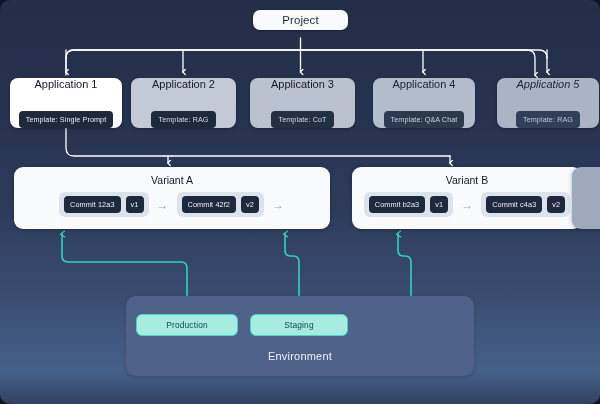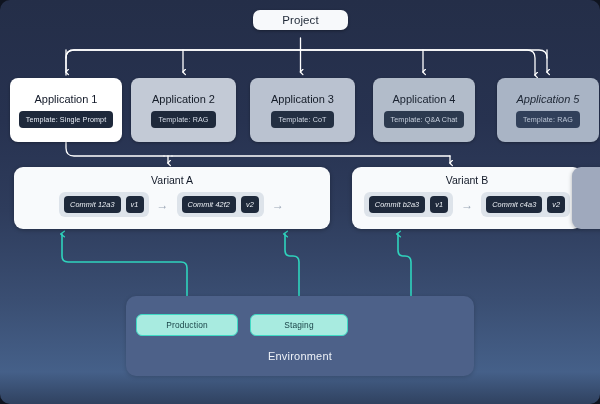--- a/index.html
+++ b/index.html
@@ -59,23 +59,23 @@
   }
   #project .ttl {
     font-size: 11.5px;
     color: #1f2937;
     letter-spacing: .1px;
   }
 
   
   .app {
     top: 78px;
-    height: 64px;
+    height: 50px;
     border-radius: 8px;
-    justify-content: center;
+    justify-content: space-between;
     box-shadow: 0 1px 3px rgba(0,0,0,.3);
   }
   .app .ttl {
     font-size: 11px;
     color: #111827;
     margin-bottom: 6px;
     white-space: nowrap;
   }
   .app .tmpl {
     font-size: 7.2px;
@@ -138,21 +138,20 @@
     padding: 4px 5px;
   }
   .chip {
     background: #1e293b;
     color: #eef2f7;
     font-size: 7.3px;
     border-radius: 4px;
     padding: 4px 6px;
     white-space: nowrap;
     letter-spacing: .1px;
-    font-style: italic;
   }
   .chip.ver { padding: 4px 5px; }
   .step-arrow {
     color: #9aa5b5;
     font-size: 12px;
     line-height: 1;
     margin: 0 1px;
   }
 
   

